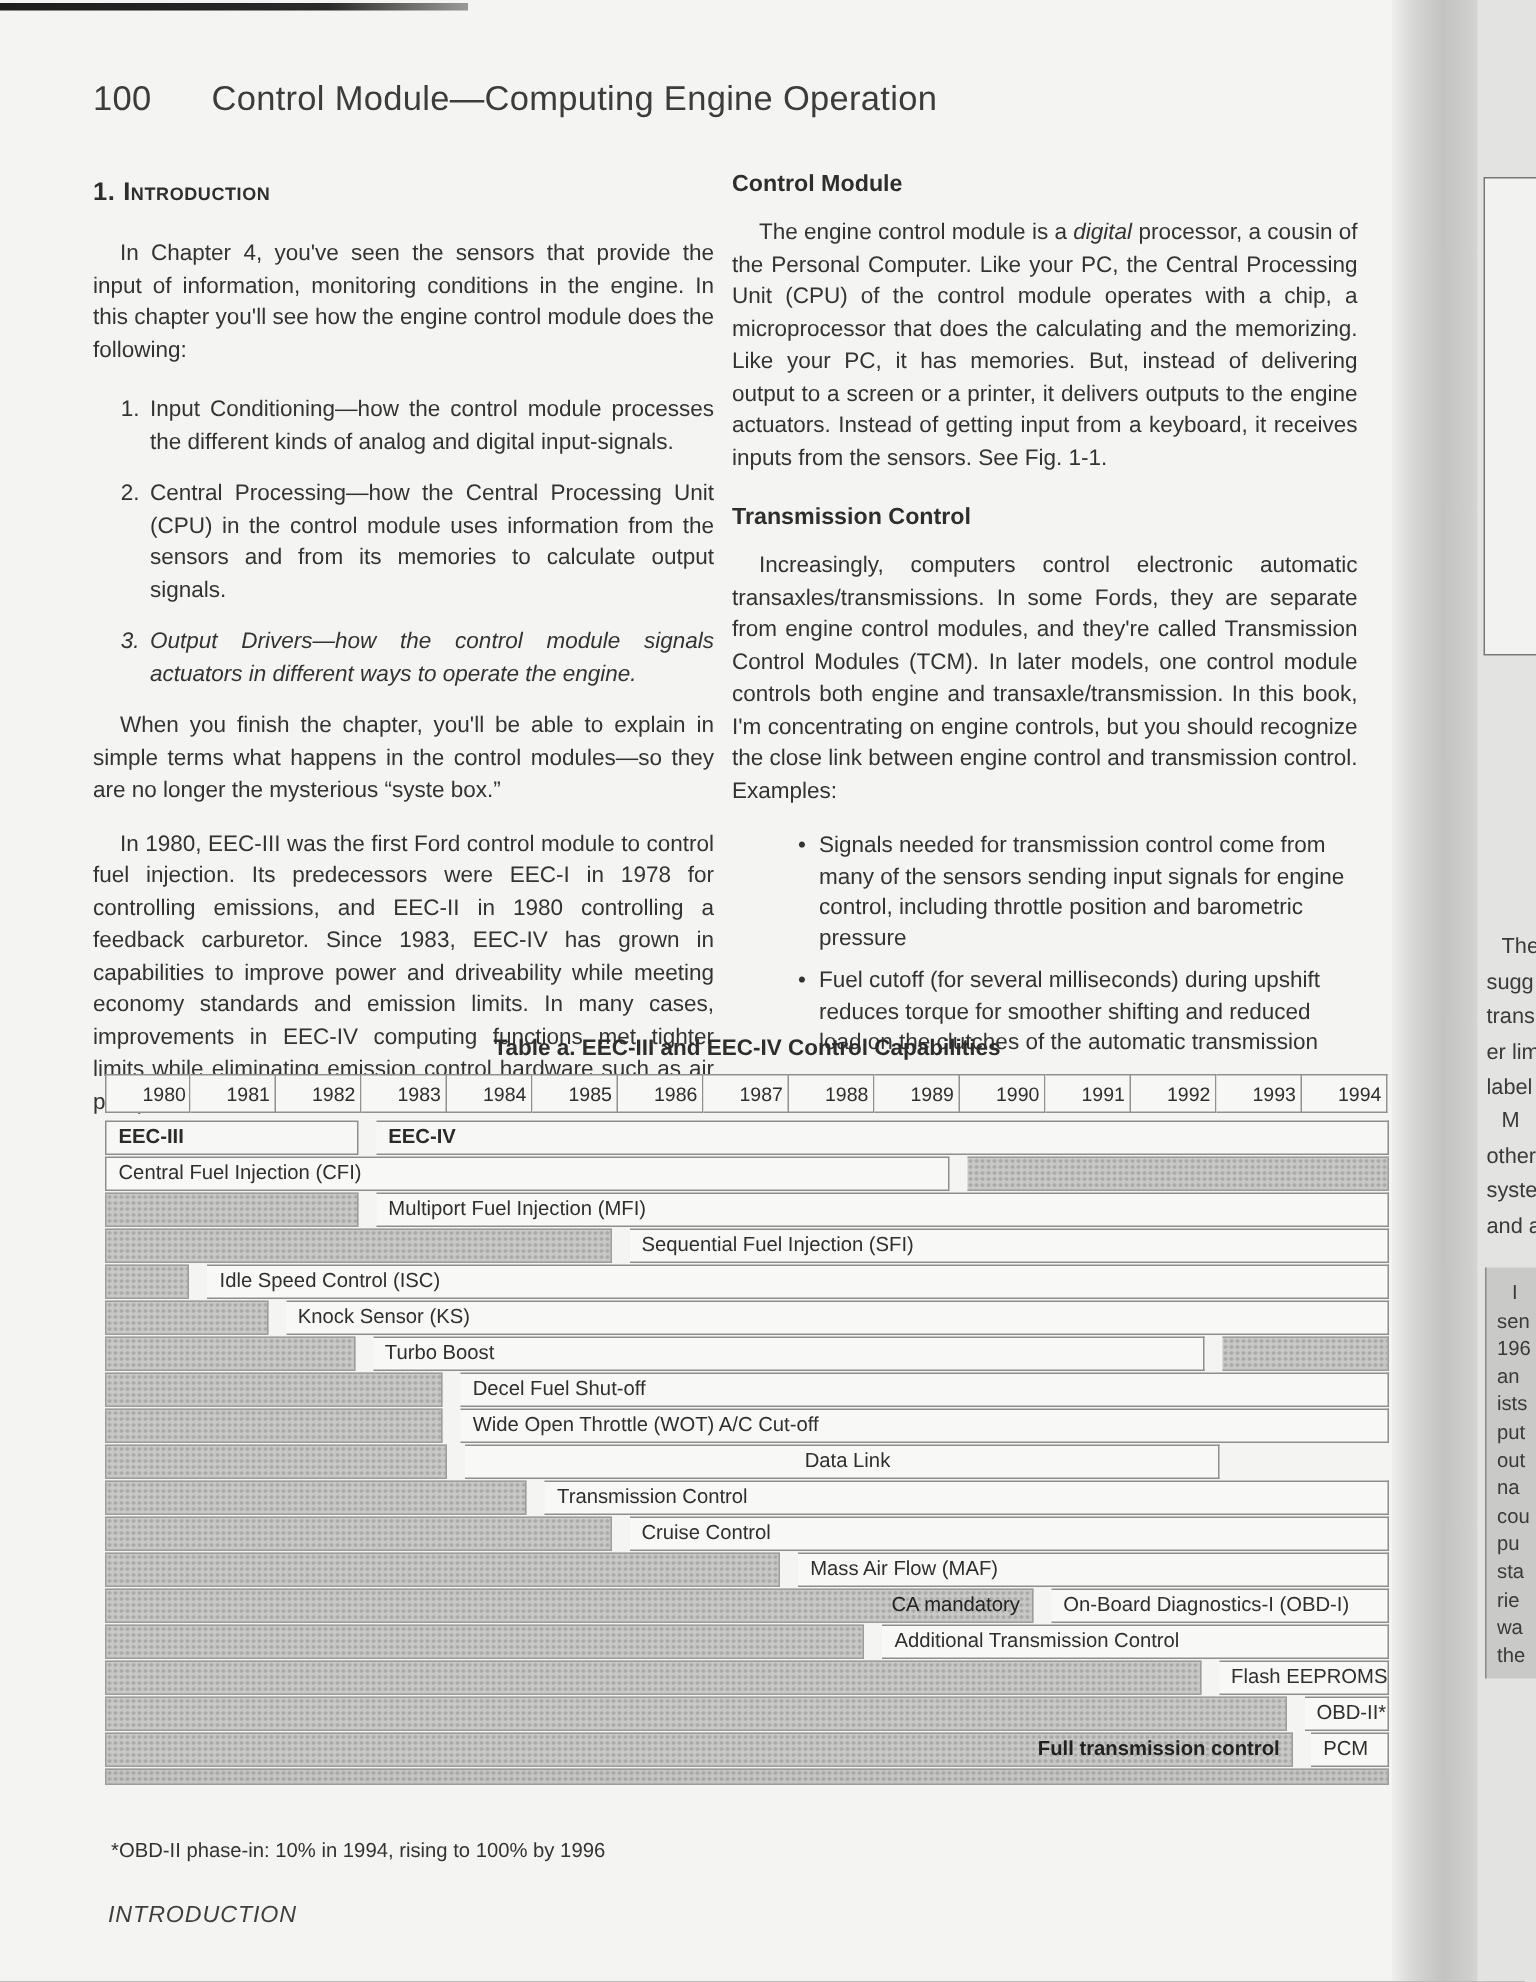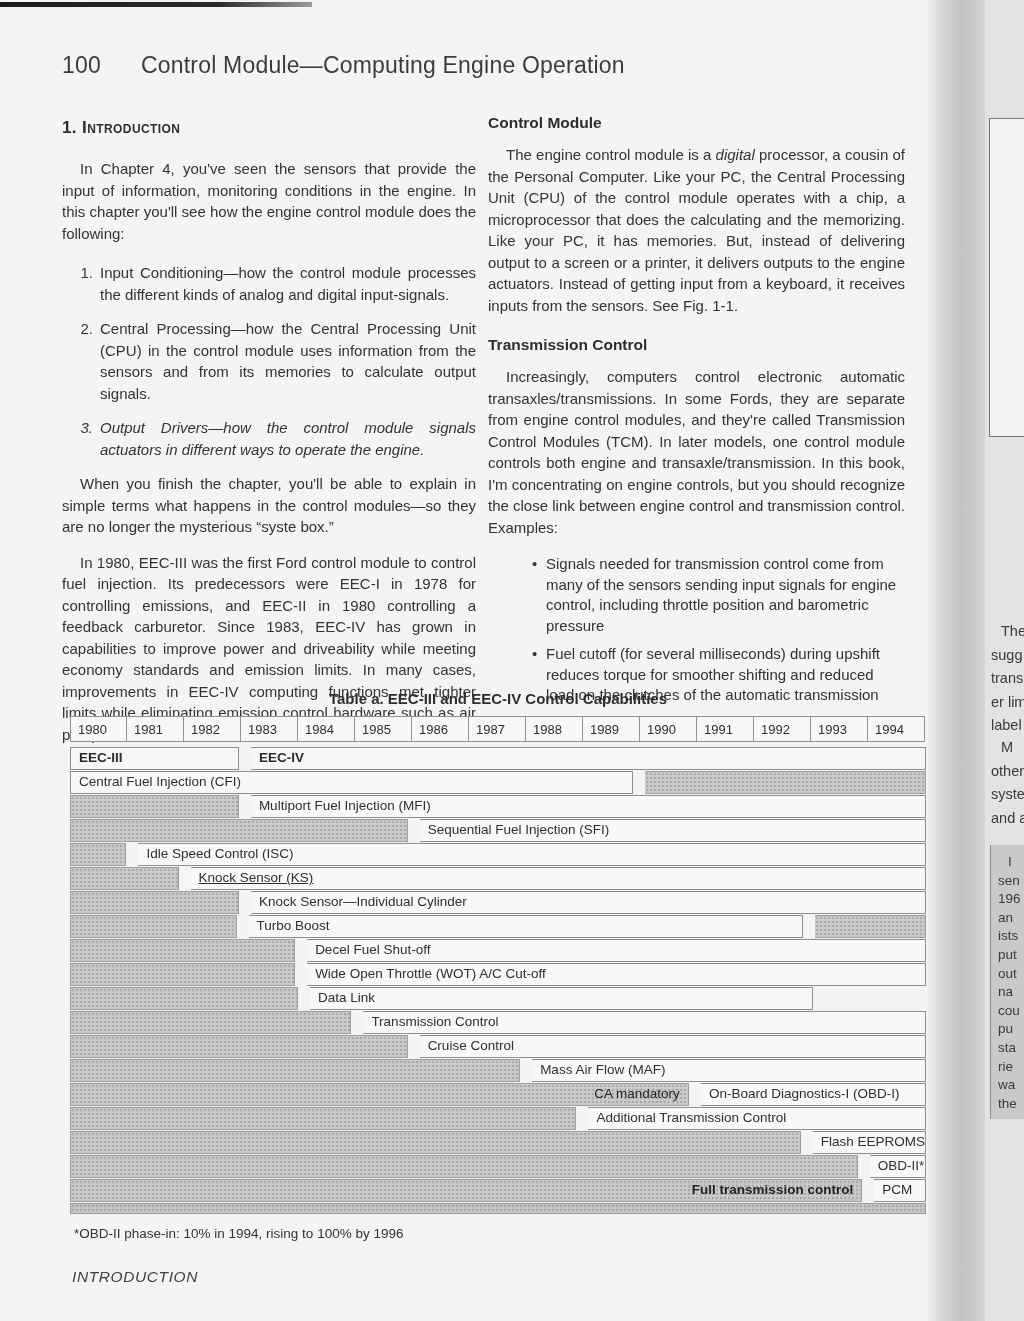--- a/index.html
+++ b/index.html
@@ -47,21 +47,21 @@
   .bullet-item { display:flex; font-size:15px; line-height:20.5px; margin-bottom:8px; }
   .bullet-item .dot { width:14px; flex:0 0 14px; margin-left:44px; }
   .bullet-item .txt { flex:1; }
   .em { font-style: italic; }
 
   
   .cap-table { position:absolute; left:70px; top:690px; width:856px; }
   .cap-title { text-align:center; font-size:15px; font-weight:bold; color:#2e2e2e; margin-bottom:9px; }
   .year-row { display:flex; margin-bottom:5px; }
   .ycell { width:57px; height:26px; background:#f7f7f5; border:1px solid #919191;
-    font-size:13px; color:#2f2f2f; padding:5px 0 0 7px; }
+    font-size:13px; color:#2f2f2f; padding:5px 0 0 24px; }
   .ycell + .ycell { border-left:none; }
   .trow { display:flex; height:23px; margin-bottom:1px;gap:12px; }
   .seg { height:23px; border:1px solid #8e8e8e; font-size:13.5px; line-height:20px;
     white-space:nowrap; }
   .seg + .seg { border-left:none; }
   .seg.white { background:#f8f8f6; padding-left:8px; color:#2f2f2f; }
   .seg.gray  { background-color:#c8c8c6;
     background-image: radial-gradient(rgba(110,110,110,0.35) 1px, transparent 1.3px);
     background-size:4px 4px; border-color:#9d9d9b;
     text-align:right; padding-right:8px; color:#222; }
@@ -159,42 +159,38 @@
         <div class="trow">
           <div class="seg gray" style="width: 342px;"></div>
           <div class="seg white" style="width: 513px;">Sequential Fuel Injection (SFI)</div>
         </div>
         <div class="trow">
           <div class="seg gray" style="width: 57px;"></div>
           <div class="seg white" style="width: 798px;">Idle Speed Control (ISC)</div>
         </div>
         <div class="trow">
           <div class="seg gray" style="width: 114px;"></div>
-          <div class="seg white" style="width: 776px; text-decoration: underline;">Knock Sensor (KS)</div>
-        </div>
-        <div class="trow">
-          <div class="seg gray" style="width: 171px;"></div>
-          <div class="seg white" style="width: 684px;">Knock Sensor—Individual Cylinder</div>
+          <div class="seg white" style="width: 776px;">Knock Sensor (KS)</div>
         </div>
         <div class="trow">
           <div class="seg gray" style="width: 171px;"></div>
           <div class="seg white" style="width: 570px;">Turbo Boost</div>
           <div class="seg gray" style="width: 114px;"></div>
         </div>
         <div class="trow">
           <div class="seg gray" style="width: 228px;"></div>
           <div class="seg white" style="width: 627px;">Decel Fuel Shut-off</div>
         </div>
         <div class="trow">
           <div class="seg gray" style="width: 228px;"></div>
           <div class="seg white" style="width: 627px;">Wide Open Throttle (WOT) A/C Cut-off</div>
         </div>
         <div class="trow">
           <div class="seg gray" style="width: 228px;"></div>
-          <div class="seg white" style="width: 503px;">Data Link</div>
+          <div class="seg white" style="width: 503px; text-align: center;">Data Link</div>
         </div>
         <div class="trow">
           <div class="seg gray" style="width: 285px;"></div>
           <div class="seg white" style="width: 570px;">Transmission Control</div>
         </div>
         <div class="trow">
           <div class="seg gray" style="width: 342px;"></div>
           <div class="seg white" style="width: 513px;">Cruise Control</div>
         </div>
         <div class="trow">

